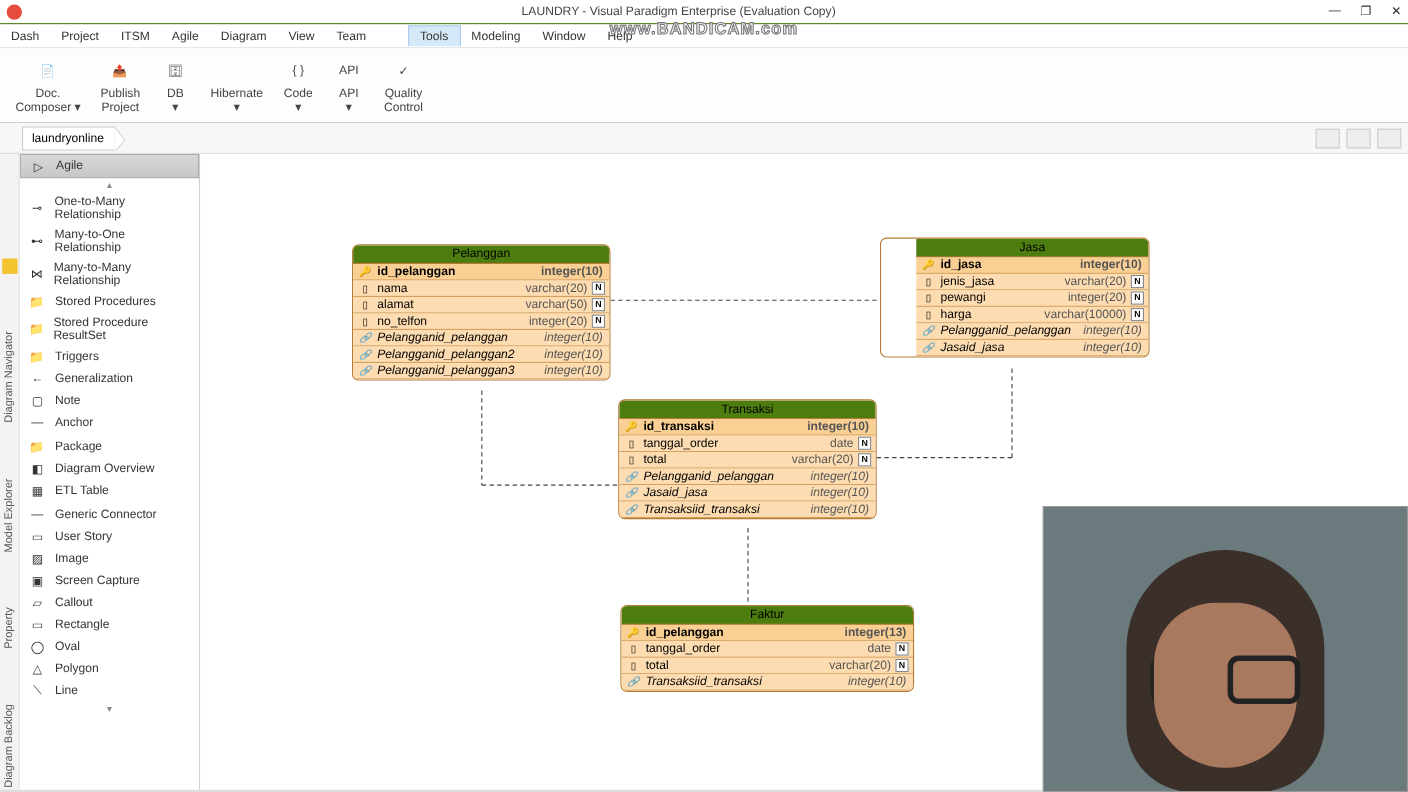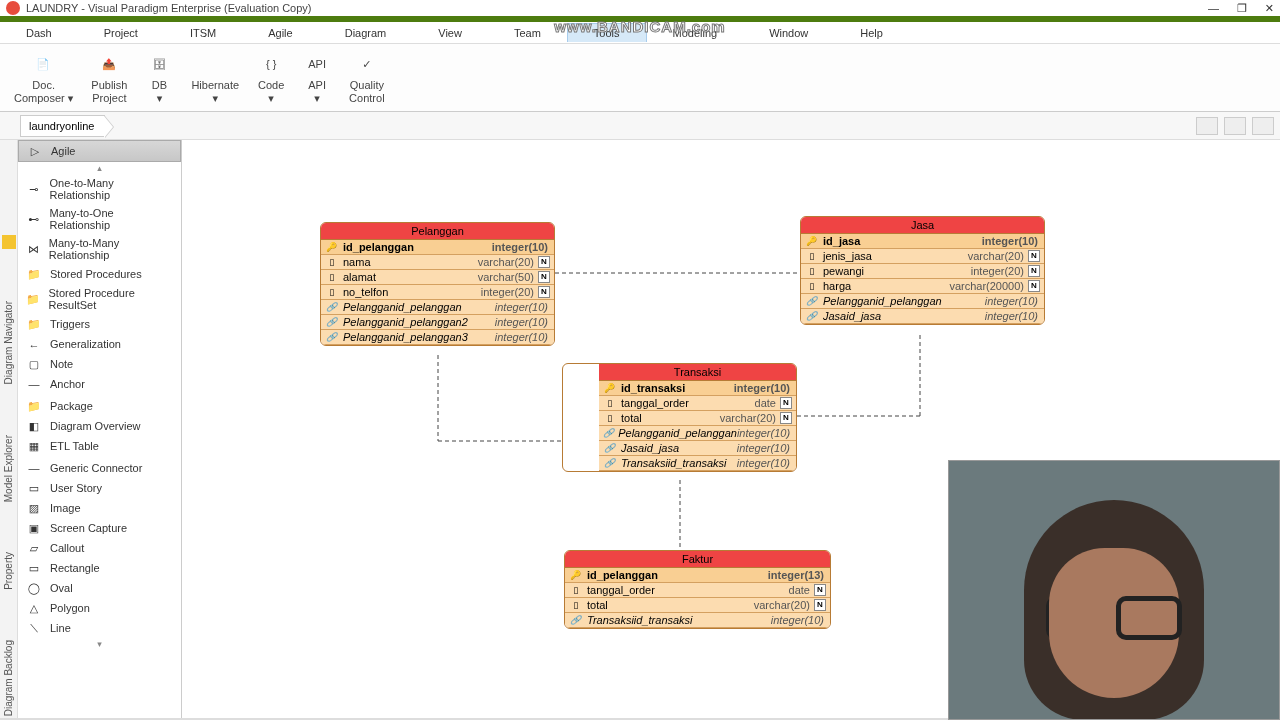--- a/index.html
+++ b/index.html
@@ -1,44 +1,44 @@
 <!DOCTYPE html>
 <html><head>
 <meta charset="utf-8">
 <style>
   * { margin:0; padding:0; box-sizing:border-box; font-family:"Segoe UI",Tahoma,sans-serif; font-size:11px; }
   body { background:#fff; width:1280px; height:720px; overflow:hidden; position:relative; }
-  .titlebar { height:22px; display:flex; align-items:center; padding:0 6px; border-bottom:6px solid #4d7c0f; }
+  .titlebar { height:22px; display:flex; align-items:center; padding:0 6px; border-bottom:1px solid #4d7c0f;text-align:center; }
   .titlebar .ico { width:14px; height:14px; background:#e74c3c; border-radius:50%; margin-right:6px; }
   .titlebar .title { flex:1; color:#444; }
   .winbtns { display:flex; gap:18px; font-size:14px; color:#333; }
   .watermark { position:absolute; top:18px; left:50%; transform:translateX(-50%); font:700 15px Arial; letter-spacing:1px; color:#fff; -webkit-text-stroke:1px #777; pointer-events:none; }
   .menubar { height:22px; display:flex; align-items:center; border-bottom:1px solid #ddd; }
-  .menubar .mi { padding:3px 26px; color:#333; cursor:pointer; }
-  .menubar .mi.active { background:#d6e9f8; border:1px solid #a8ccec; border-bottom:none; }
+  .menubar .mi { padding:3px 10px; color:#333; cursor:pointer; }
+  .menubar .mi.active { background:#d6e9f8; border:1px solid #a8ccec; border-bottom:none;margin-left:28px; }
   .ribbon { height:68px; border-bottom:1px solid #ccc; display:flex; align-items:center; padding:2px 6px; gap:2px; background:#fdfdfd; }
   .rbtn { display:flex; flex-direction:column; align-items:center; justify-content:center; padding:2px 8px; gap:2px; color:#444; cursor:pointer; min-width:44px; }
   .rbtn .ric { width:26px; height:26px; display:flex; align-items:center; justify-content:center; }
   .rbtn .lab { line-height:1.1; text-align:center; }
   .crumbs { height:28px; border-bottom:1px solid #ddd; display:flex; align-items:center; padding:0 6px; background:#f7f7f7; position:relative; }
   .crumb { padding:4px 10px 4px 8px; background:#fff; border:1px solid #ccc; position:relative; }
   .crumb::after { content:""; position:absolute; right:-9px; top:0; border-left:9px solid #fff; border-top:11px solid transparent; border-bottom:11px solid transparent; filter:drop-shadow(1px 0 0 #ccc); }
   .crumbs .right { position:absolute; right:6px; display:flex; gap:6px; }
   .crumbs .right .ib { width:22px; height:18px; background:#eee; border:1px solid #ccc; }
   .workarea { display:flex; height:580px; }
   .sidetabs { width:18px; background:#f3f3f3; border-right:1px solid #ddd; display:flex; flex-direction:column; align-items:center; padding-top:4px; gap:42px; }
   .sidetabs .vtab { writing-mode:vertical-rl; transform:rotate(180deg); color:#555; font-size:10px; padding:4px 1px; cursor:pointer; }
   .palette { width:164px; border-right:1px solid #ccc; overflow:hidden; background:#fff; display:flex; flex-direction:column; }
   .pal-item { display:flex; align-items:center; gap:8px; padding:3px 8px; cursor:pointer; color:#333; }
   .pal-item.sel { background:linear-gradient(#d7d7d7,#c7c7c7); border:1px solid #aaa; }
   .pal-item .pic { width:16px; height:14px; display:flex; align-items:center; justify-content:center; }
   .pal-divider { text-align:center; color:#888; font-size:9px; padding:1px 0; }
   .canvas { flex:1; position:relative; background:#fff; overflow:hidden; }
   .tbl { position:absolute; border:1px solid #b77b35; border-radius:6px; overflow:hidden; background:#fff; font-size:10px; }
-  .tbl-head { background:#ef4444; text-align:center; font-weight:400; padding:2px 0; border-bottom:1px solid #b77b35; }
+  .tbl-head { background:#4d7c0f; text-align:center; font-weight:400; padding:2px 0; border-bottom:1px solid #b77b35; }
   .col { display:flex; align-items:center; padding:1px 4px; background:#fcdcb0; border-bottom:1px solid #d4a060; }
   .col.pk { background:#f9cf93; font-weight:bold; }
   .col.fk { font-style:italic; background:#fcdcb0; }
   .col .cic { width:14px; height:12px; margin-right:4px; display:inline-flex; align-items:center; justify-content:center; font-size:9px; }
   .col .cname { flex:1; }
   .col .ctype { color:#555; padding-right:2px; }
   .col .nn { width:12px; height:12px; background:#fff; border:1px solid #888; text-align:center; line-height:10px; font-size:8px; font-weight:bold; margin-left:2px; }
   svg.links { position:absolute; inset:0; pointer-events:none; }
   svg.links line { stroke:#444; stroke-dasharray:4 3; stroke-width:1; }
   .cam { position:absolute; right:0; bottom:0; width:332px; height:260px; background:#6b7a7d; border:1px solid #999; display:flex; align-items:center; justify-content:center; overflow:hidden; }
@@ -263,21 +263,21 @@
           <span class="cic">🔗</span>
           <span class="cname">Pelangganid_pelanggan2</span>
           <span class="ctype">integer(10)</span>
         </div>
         <div class="col fk">
           <span class="cic">🔗</span>
           <span class="cname">Pelangganid_pelanggan3</span>
           <span class="ctype">integer(10)</span>
         </div>
       </div>
-      <div class="tbl" style="left: 618px; top: 76px; width: 245px;">
+      <div class="tbl" style="left: 618px; top: 76px; width: 245px; padding-left: 32px;">
         <div class="tbl-head">Jasa</div>
         <div class="col pk">
           <span class="cic">🔑</span>
           <span class="cname">id_jasa</span>
           <span class="ctype">integer(10)</span>
         </div>
         <div class="col">
           <span class="cic">▯</span>
           <span class="cname">jenis_jasa</span>
           <span class="ctype">varchar(20)</span>
@@ -285,35 +285,35 @@
         </div>
         <div class="col">
           <span class="cic">▯</span>
           <span class="cname">pewangi</span>
           <span class="ctype">integer(20)</span>
           <span class="nn">N</span>
         </div>
         <div class="col">
           <span class="cic">▯</span>
           <span class="cname">harga</span>
-          <span class="ctype">varchar(20000)</span>
+          <span class="ctype">varchar(10000)</span>
           <span class="nn">N</span>
         </div>
         <div class="col fk">
           <span class="cic">🔗</span>
           <span class="cname">Pelangganid_pelanggan</span>
           <span class="ctype">integer(10)</span>
         </div>
         <div class="col fk">
           <span class="cic">🔗</span>
           <span class="cname">Jasaid_jasa</span>
           <span class="ctype">integer(10)</span>
         </div>
       </div>
-      <div class="tbl" style="left: 380px; top: 223px; width: 235px; padding-left: 36px;">
+      <div class="tbl" style="left: 380px; top: 223px; width: 235px;">
         <div class="tbl-head">Transaksi</div>
         <div class="col pk">
           <span class="cic">🔑</span>
           <span class="cname">id_transaksi</span>
           <span class="ctype">integer(10)</span>
         </div>
         <div class="col">
           <span class="cic">▯</span>
           <span class="cname">tanggal_order</span>
           <span class="ctype">date</span>

